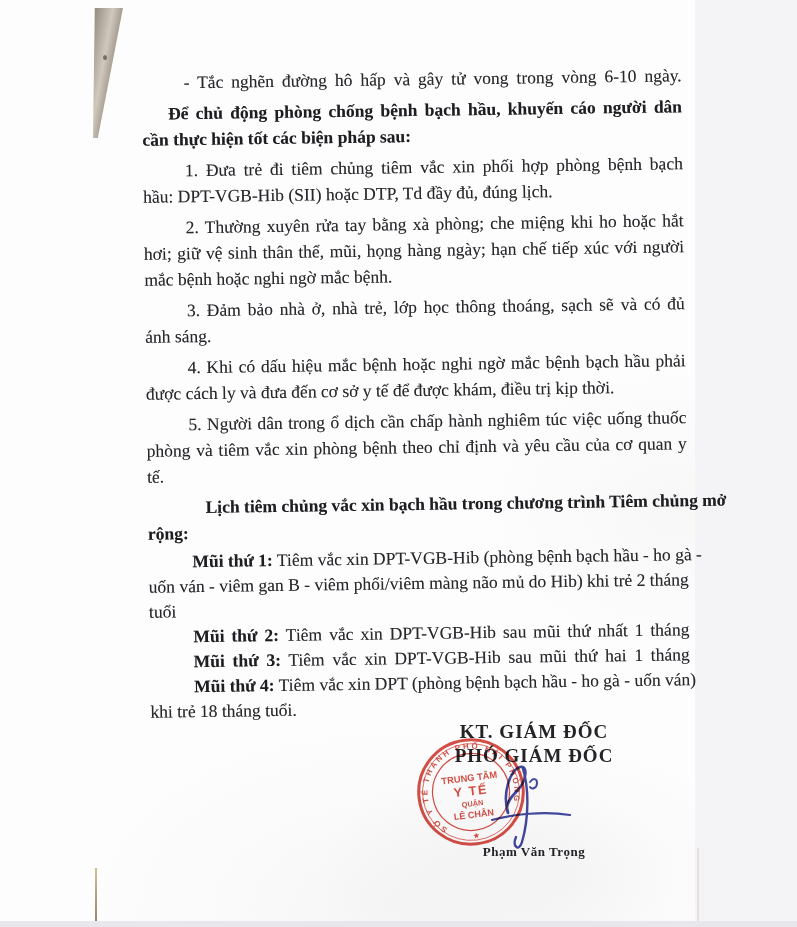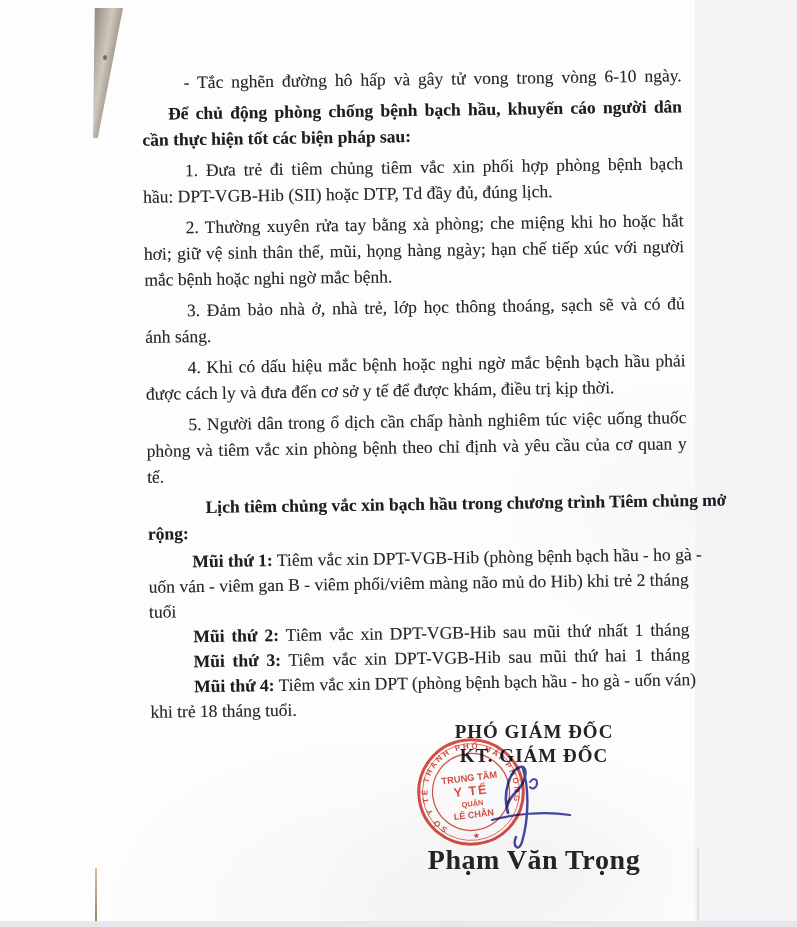--- a/index.html
+++ b/index.html
@@ -49,21 +49,21 @@
   .ind42{padding-left:42px;}
   .ind44{padding-left:44px;}
   .ind58{padding-left:58px;}
   .bold{font-weight:bold;color:#1e1e22;}
   .sched .tline{line-height:25px;height:25px;}
   b{color:#1e1e22;}
 
   
   .sig-block{position:absolute;left:398px;top:720px;width:272px;text-align:center;}
   .sig-title{font-weight:bold;font-size:19px;letter-spacing:1px;color:#242428;line-height:24px;}
-  .sig-name{position:absolute;left:0;top:124px;width:272px;font-weight:bold;font-size:28px;letter-spacing:0.5px;color:#242428;}
+  .sig-name{position:absolute;left:0;top:124px;width:272px;font-weight:bold;font-size:13px;letter-spacing:0.5px;color:#242428;}
 
   .stamp{
     position:absolute;left:416px;top:737px;width:110px;height:110px;
     transform:rotate(-7deg);mix-blend-mode:multiply;opacity:0.92;
   }
   .signature{
     position:absolute;left:486px;top:760px;width:92px;height:100px;
     mix-blend-mode:multiply;opacity:0.95;
   }
 </style>
@@ -142,22 +142,22 @@
     </div>
 
     <div class="sched">
       <p class="tline ind44"><b>Mũi thứ 4:</b><span> Tiêm vắc xin DPT (phòng bệnh bạch hầu - ho gà - uốn ván)</span></p>
       <p class="tline end">khi trẻ 18 tháng tuổi.</p>
     </div>
 
   </div>
 
   <div class="sig-block">
+    <div class="sig-title">KT. GIÁM ĐỐC</div>
     <div class="sig-title">PHÓ GIÁM ĐỐC</div>
-    <div class="sig-title">KT. GIÁM ĐỐC</div>
     <div class="sig-name">Phạm Văn Trọng</div>
   </div>
 
   <svg class="stamp" viewBox="0 0 200 200" font-family="Liberation Sans, DejaVu Sans, sans-serif" color="#d23f35">
     <circle cx="100" cy="100" r="95" fill="none" stroke="currentColor" stroke-width="5.5"></circle>
     <circle cx="100" cy="100" r="88" fill="none" stroke="currentColor" stroke-width="1.4"></circle>
     <circle cx="100" cy="100" r="70" fill="none" stroke="currentColor" stroke-width="2.2"></circle>
     <defs>
       <path id="ringPath" d="M 51.4 162.3 A 79 79 0 1 1 148.6 162.3" fill="none"></path>
     </defs>

